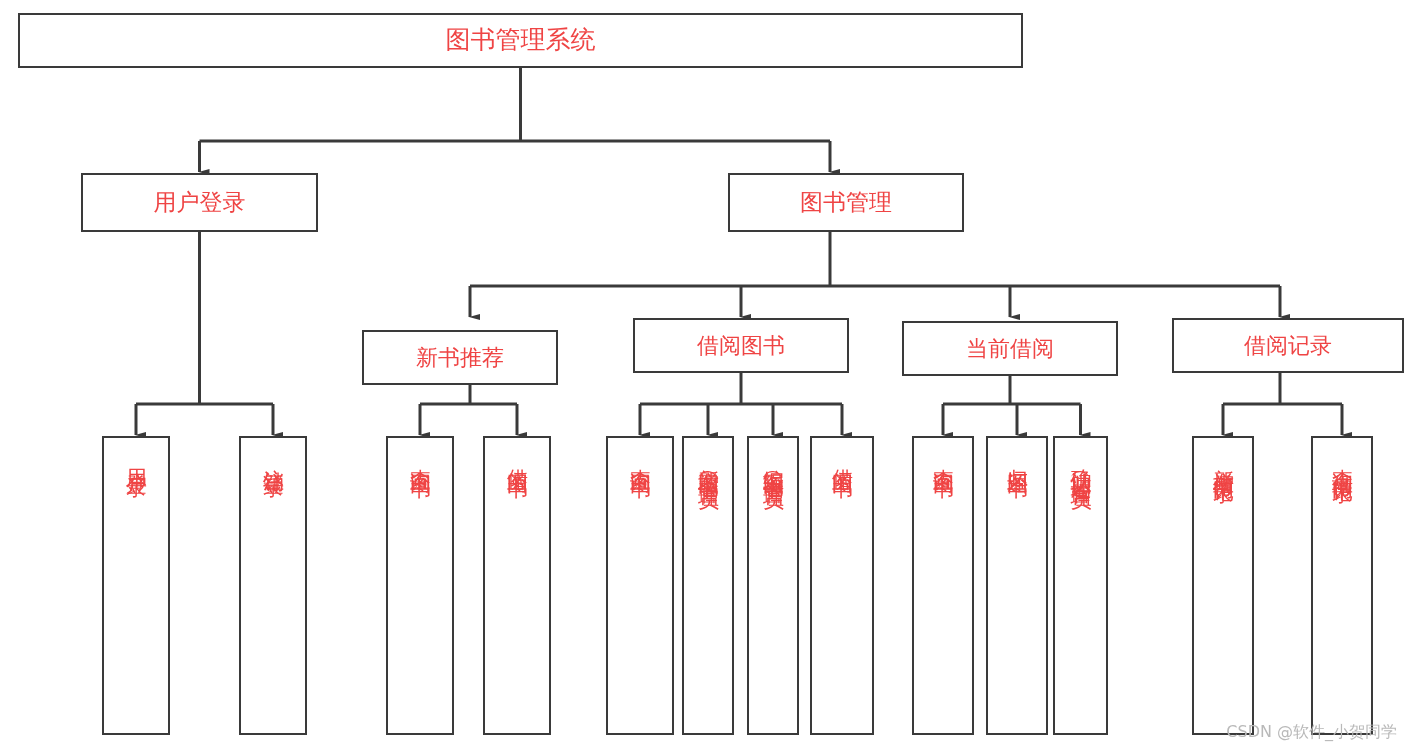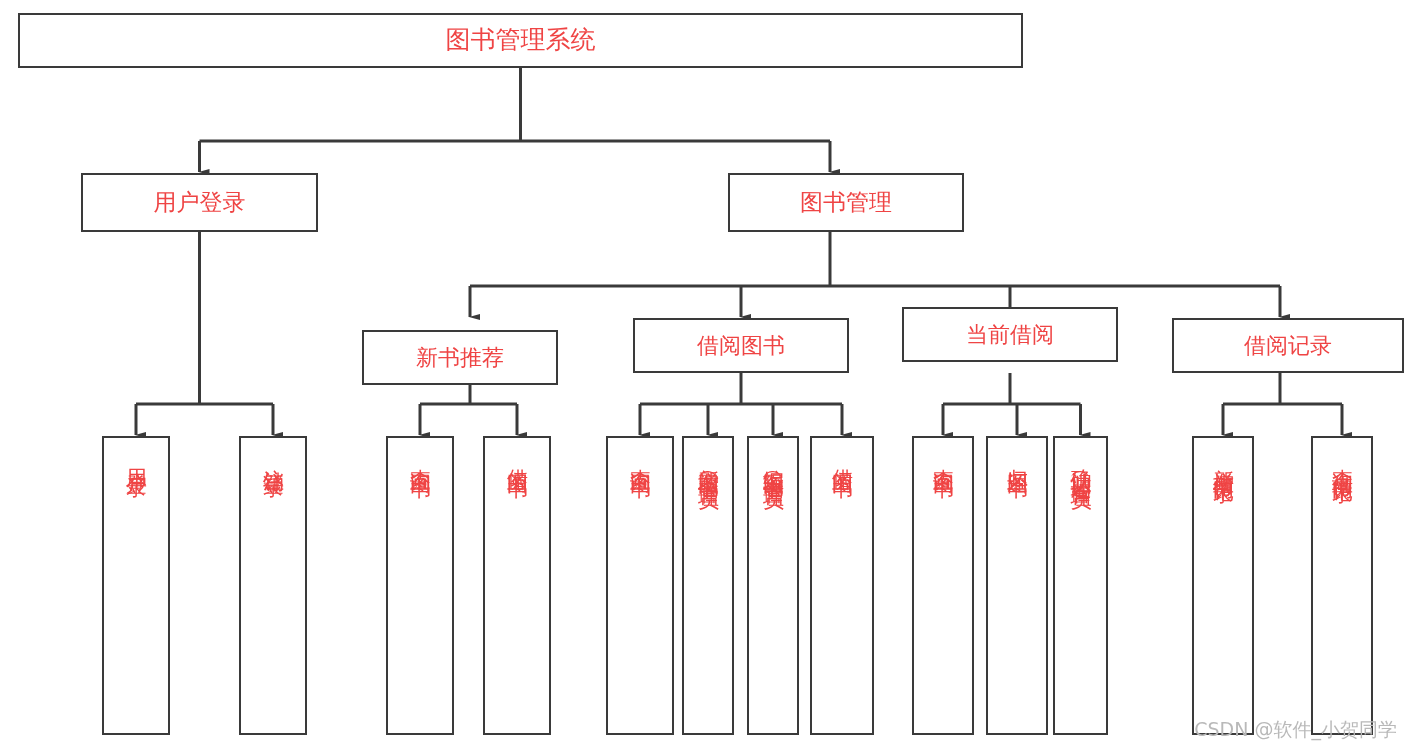--- a/index.html
+++ b/index.html
@@ -59,21 +59,21 @@
     writing-mode: vertical-rl;
     text-orientation: upright;
     letter-spacing: 3px;
     line-height: 1;
     white-space: nowrap;
   }
   .watermark {
     position: absolute;
     right: 8px;
     bottom: 4px;
-    font-size: 19px;
+    font-size: 16px;
     color: #b9b9b9;
     z-index: 3;
     white-space: nowrap;
     font-family: "DejaVu Sans", "Liberation Sans", sans-serif;
   }
 </style>
 </head>
 <body>
 
 <div id="diagram">
@@ -131,21 +131,21 @@
     </div>
     <div class="node lvl-1" style="left: 712px; top: 173px; width: 236px; height: 59px; margin-left: 16px;">
       <span class="node-label">图书管理</span>
     </div>
     <div class="node lvl-2" style="left: 362px; top: 318px; width: 196px; height: 55px; margin-top: 12px;">
       <span class="node-label">新书推荐</span>
     </div>
     <div class="node lvl-2" style="left: 633px; top: 318px; width: 216px; height: 55px;">
       <span class="node-label">借阅图书</span>
     </div>
-    <div class="node lvl-2" style="left: 902px; top: 307px; width: 216px; height: 55px; align-items: center;">
+    <div class="node lvl-2" style="left: 902px; top: 321px; width: 216px; height: 55px; align-items: center;">
       <span class="node-label">当前借阅</span>
     </div>
     <div class="node lvl-2" style="left: 1172px; top: 318px; width: 232px; height: 55px;">
       <span class="node-label">借阅记录</span>
     </div>
     <div class="node lvl-3 leaf" style="left: 102px; top: 436px; width: 68px; height: 299px;">
       <span class="node-label">用户登录</span>
     </div>
     <div class="node lvl-3 leaf" style="left: 239px; top: 436px; width: 68px; height: 299px;">
       <span class="node-label">注销登录</span>

